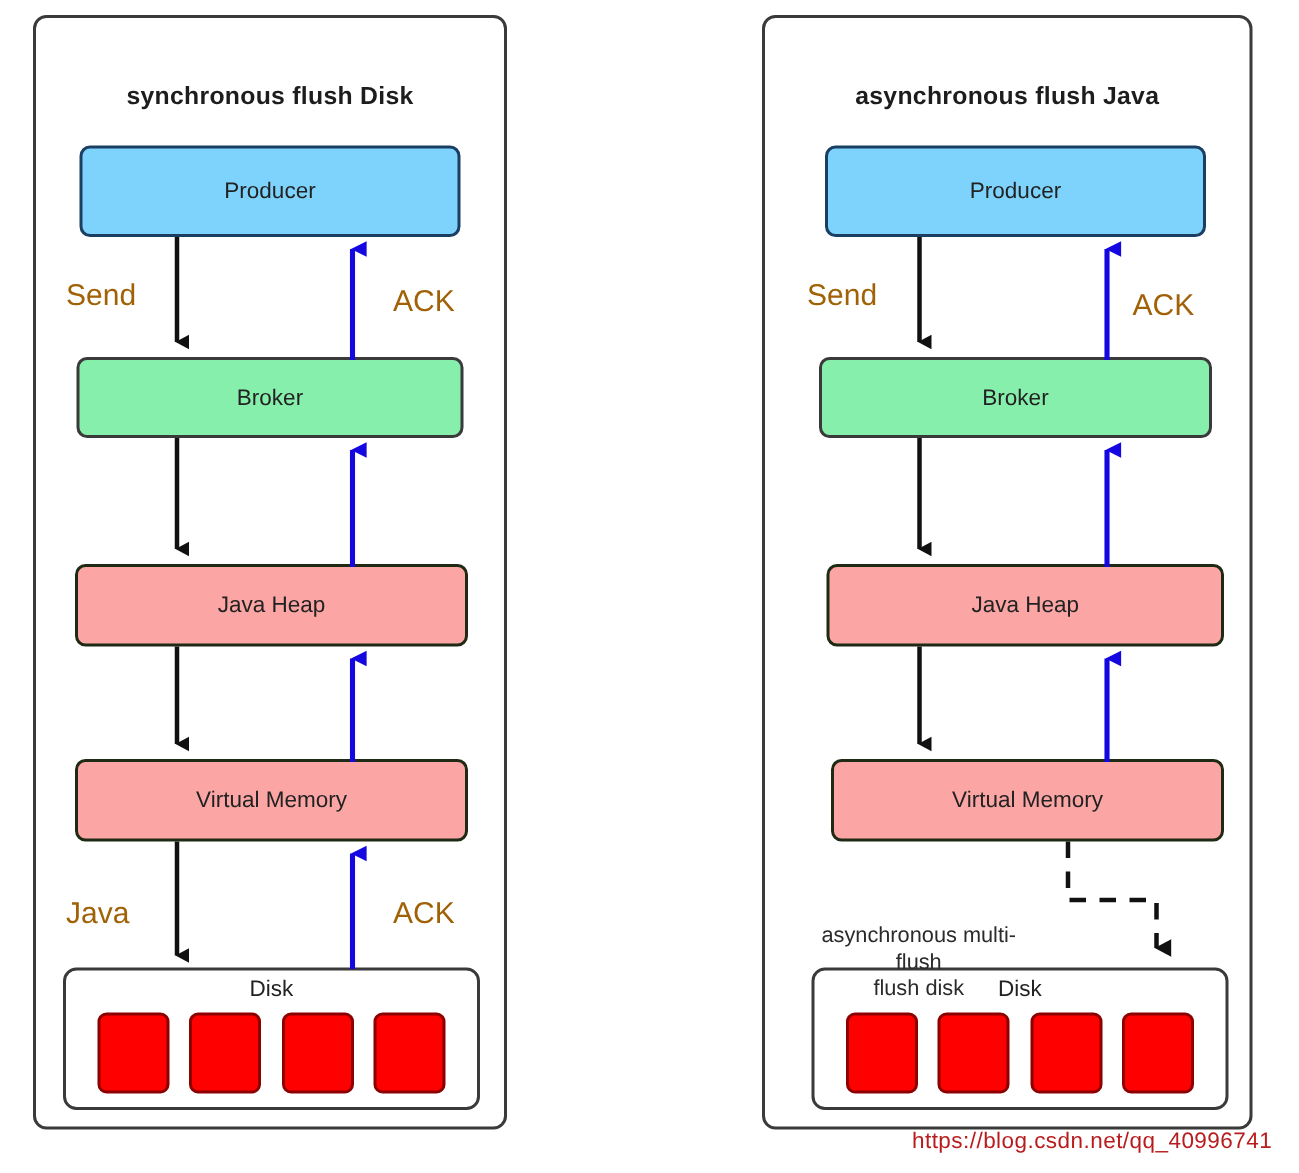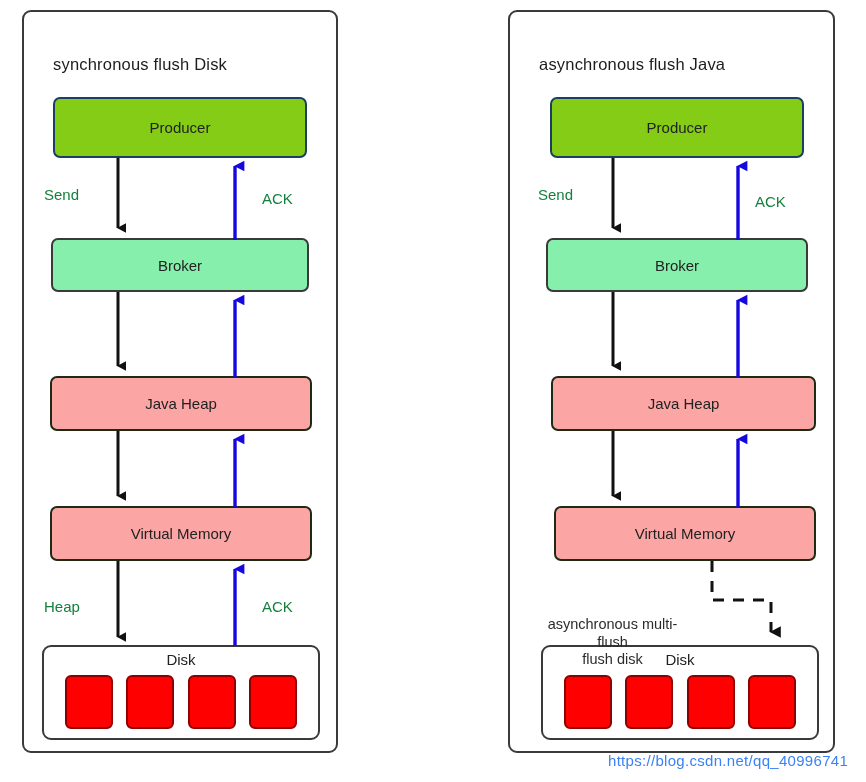--- a/index.html
+++ b/index.html
@@ -31,40 +31,40 @@
     background: #ffffff;
   }
   .panel-left  { left: 22px;  top: 10px; width: 316px; height: 743px; }
   .panel-right { left: 508px; top: 10px; width: 327px; height: 743px; }
 
   .panel-title {
     position: absolute;
     top: 43px;
     left: 0;
     width: 100%;
+    text-align: center;
     font-size: 16.5px;
-    font-weight: normal;
+    font-weight: bold;
     color: #1d1d1d;
     letter-spacing: 0.2px;
-    padding-left: 29px;
   }
 
   
   .node {
     position: absolute;
     box-sizing: border-box;
     display: flex;
     align-items: center;
     justify-content: center;
     border-radius: 7px;
     font-size: 15px;
     color: #222222;
   }
   .node-producer {
-    background: #84cc16;
+    background: #7dd3fc;
     border: 2.2px solid #1b3f63;
   }
   .node-plain {
     background: #86efac;
     border: 2.2px solid #3a3a3a;
   }
   .node-green {
     background: #fca5a5;
     border: 2.2px solid #1f2a14;
   }
@@ -99,22 +99,22 @@
   .disk-block {
     width: 44px;
     background: #fe0000;
     border: 2px solid #8e0000;
     border-radius: 6px;
   }
 
   
   .edge-label {
     position: absolute;
-    font-size: 15px;
-    color: #15803d;
+    font-size: 20px;
+    color: #a16207;
     white-space: nowrap;
   }
   .note-label {
     position: absolute;
     font-size: 14.5px;
     color: #2b2b2b;
     text-align: center;
     line-height: 1.22;
     width: 185px;
   }
@@ -127,21 +127,21 @@
     height: 782px;
     pointer-events: none;
   }
 
   
   .watermark {
     position: absolute;
     left: 608px;
     top: 752px;
     font-size: 15px;
-    color: #3b82f6;
+    color: #b91c1c;
     letter-spacing: 0.3px;
     white-space: nowrap;
   }
 </style>
 </head>
 <body>
 
 <div class="canvas">
 
   <div class="panel panel-left">
@@ -169,21 +169,21 @@
     <div class="disk-blocks">
       <div class="disk-block"></div>
       <div class="disk-block"></div>
       <div class="disk-block"></div>
       <div class="disk-block"></div>
     </div>
   </div>
 
   <div class="edge-label" style="left:44px;  top:186px;">Send</div>
   <div class="edge-label" style="left:262px; top:190px;">ACK</div>
-  <div class="edge-label" style="left:44px;  top:598px;">Heap</div>
+  <div class="edge-label" style="left:44px;  top:598px;">Java</div>
   <div class="edge-label" style="left:262px; top:598px;">ACK</div>
 
   <div class="panel panel-right">
     <div class="panel-title">asynchronous flush Java</div>
   </div>
 
   <div class="node node-producer" style="left:550px; top:97px;  width:254px; height:61px;">
     <span>Producer</span>
   </div>
 

